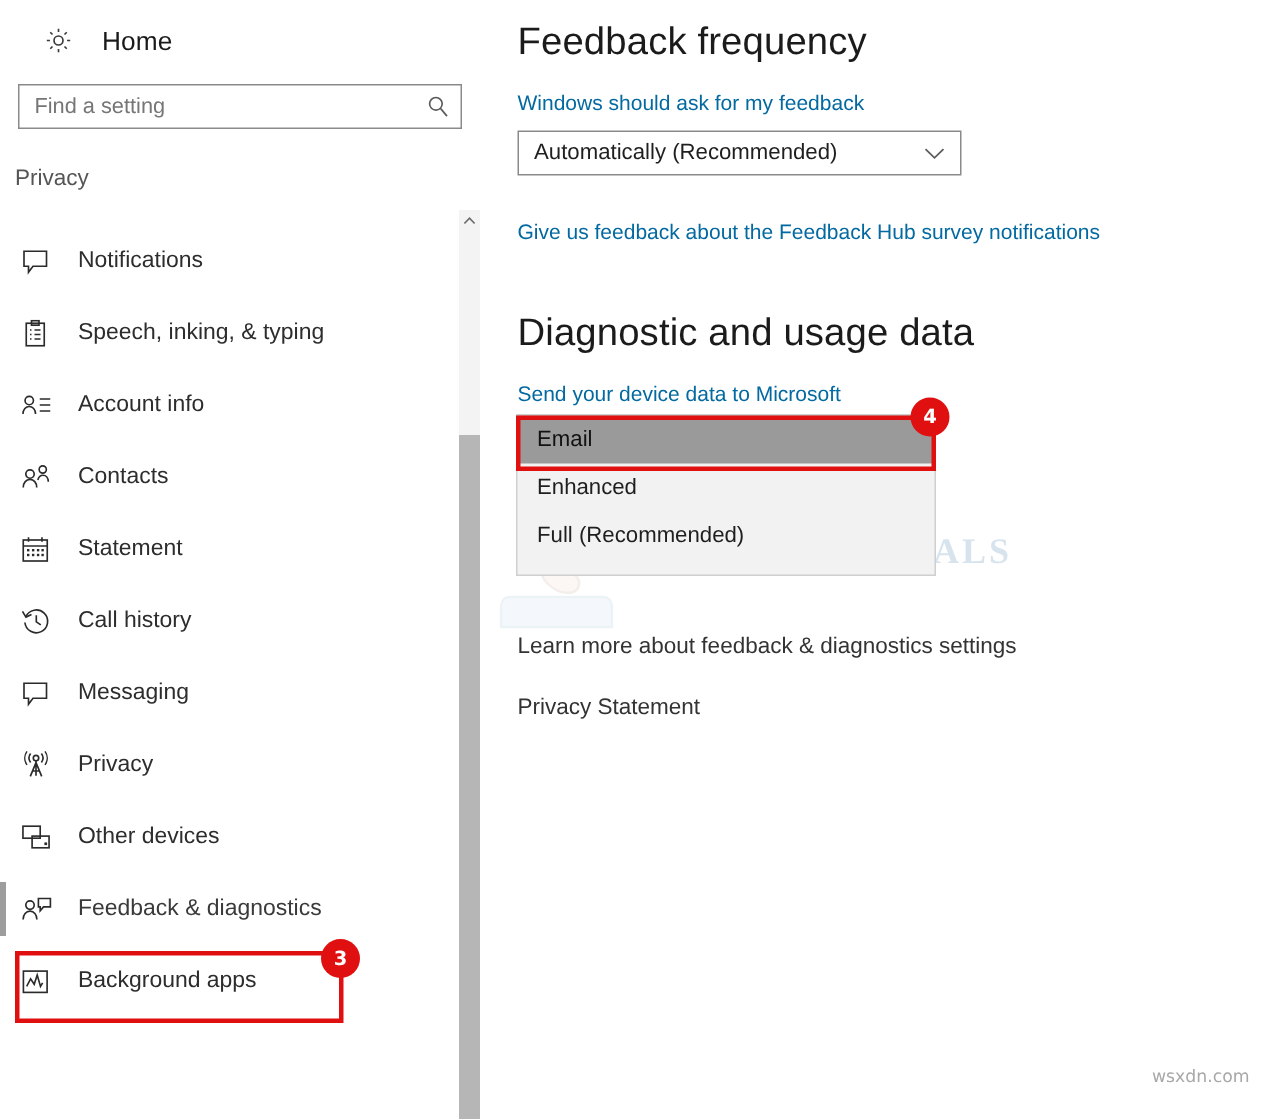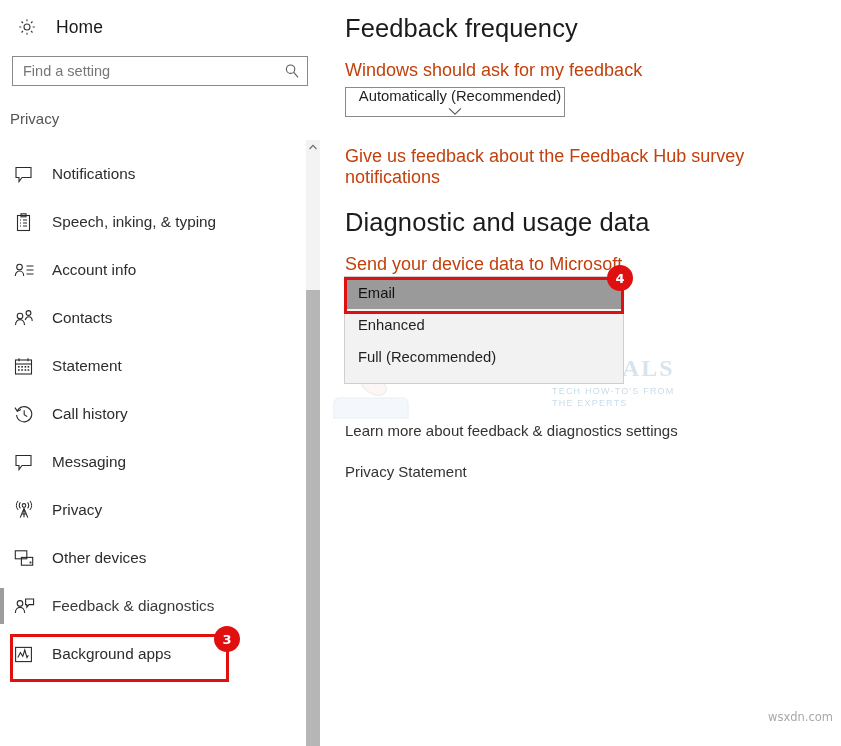--- a/index.html
+++ b/index.html
@@ -22,21 +22,21 @@
     width: 320px; height: 746px;
     background: #ffffff;
   }
 
   
   #home-row {
     position: absolute;
     left: 0; top: 6px;
     width: 300px; height: 42px;
     display: flex; align-items: center;
-    padding-left: 14px;
+    padding-left: 26px;
     cursor: default;
   }
   #home-row .hicon {
     width: 26px; height: 26px;
     display: flex; align-items: center; justify-content: center;
     color: #333;
   }
   #home-row .hlabel {
     margin-left: 16px;
     font-size: 17.5px;
@@ -149,42 +149,41 @@
 
   .h1 {
     position: absolute;
     font-size: 25.5px;
     font-weight: normal;
     color: #1b1b1b;
     letter-spacing: .1px;
   }
   .body-text {
     position: absolute;
-    font-size: 18px;
-    color: #c2410c;
+    font-size: 14px;
+    color: #0369a1;
   }
   .link-text {
     position: absolute;
     font-size: 15px;
     color: #333333;
     cursor: default;
   }
 
   #title-feedback-frequency { left: 25px; top: 14px; }
   #label-ask-feedback { left: 25px; top: 60px; }
 
   #freq-select {
     position: absolute;
     left: 25px; top: 87px;
-    width: 220px; height: 30px;
+    width: 296px; height: 30px;
     border: 1px solid #8a8a8a;
     background: #ffffff;
     display: flex; align-items: center;
     cursor: default;
-    flex-direction: column;
   }
   #freq-select .val {
     flex: 1;
     padding-left: 10px;
     font-size: 14.8px;
     color: #1f1f1f;
     white-space: nowrap;
   }
   #freq-select .chev {
     width: 34px;
@@ -495,24 +494,20 @@
         <g opacity="0.5">
           <ellipse cx="34" cy="22" rx="17" ry="17" fill="none" stroke="#b9c9d6" stroke-width="2.5"></ellipse>
           <circle cx="30" cy="18" r="3.4" fill="#8fa8bb"></circle>
           <path d="M18 40c0-7 8-12 17-12s17 5 17 12" fill="#f3ddd0" stroke="#cbb6a8" stroke-width="1.6"></path>
           <path d="M8 60h62c4 0 6 3 6 7v13H2V67c0-4 2-7 6-7z" fill="#cfe4f1" stroke="#aecbe0" stroke-width="1.6"></path>
           <path d="M30 44c6-4 16-4 22 2 4 4 2 10-3 11-6 1-12-2-16-6-3-3-4-6-3-7z" fill="#f3ddd0" stroke="#cbb6a8" stroke-width="1.6"></path>
         </g>
       </svg>
     </div>
     <div id="watermark-text">APPUALS</div>
-    <div id="watermark-sub">
-      <div>TECH HOW-TO'S FROM</div>
-      <div>THE EXPERTS</div>
-    </div>
 
     <div id="diag-listbox">
         <div class="opt highlighted">Email</div>
         <div class="opt">Enhanced</div>
         <div class="opt">Full (Recommended)</div>
       </div>
 
     <a class="link-text" id="link-learn-more">Learn more about feedback &amp; diagnostics settings</a>
 
     <a class="link-text" id="link-privacy-statement">Privacy Statement</a>

